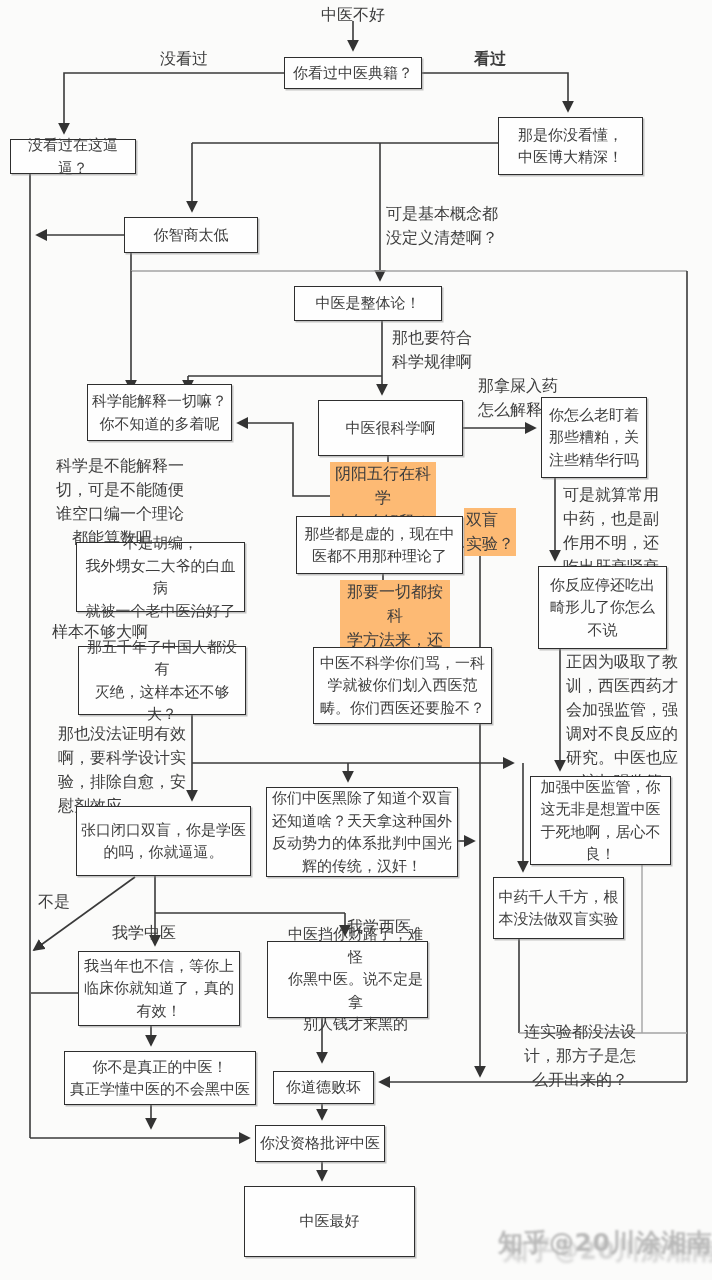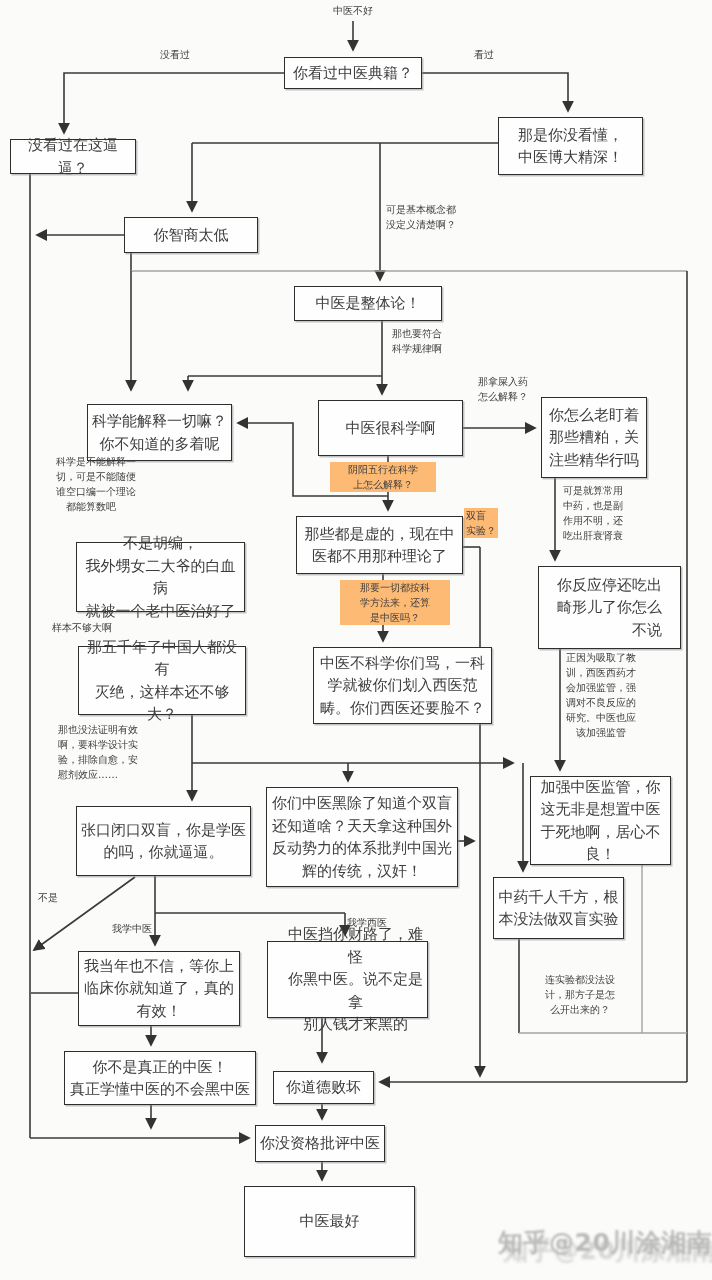--- a/index.html
+++ b/index.html
@@ -11,21 +11,21 @@
   }
   svg.wires{position:absolute;left:0;top:0;width:712px;height:1280px;}
   .node{position:absolute;box-sizing:border-box;}
   .box{
     border:1.6px solid #2e2e2e;background:#fefefe;
     display:flex;align-items:center;justify-content:center;
     text-align:center;white-space:pre-line;
     font-size:15px;line-height:1.5;padding:2px 4px;
     box-shadow:1.5px 1.5px 0 rgba(140,140,140,.5);
   }
-  .label{white-space:pre-line;font-size:10px;line-height:1.5;}
+  .label{white-space:pre-line;font-size:16px;line-height:1.5;}
   .label.bg{background:#fdba74;padding:0 2px;}
   .label.ctr{text-align:center;}
   .watermark{
     position:absolute;left:498px;top:1226px;width:210px;
     font-size:25px;font-weight:bold;color:#8d8d8d;opacity:.6;
     letter-spacing:.5px;filter:blur(1.1px);
     text-shadow:5px 8px 2px rgba(130,130,130,.55);
     white-space:nowrap;
   }
 </style>
@@ -83,31 +83,31 @@
         <path d="M322,1018 V1062" fill="none" stroke="#3a3a3a" stroke-width="1.6" marker-end="url(#arr)"></path>
         <path d="M322,1104 V1119" fill="none" stroke="#3a3a3a" stroke-width="1.6" marker-end="url(#arr)"></path>
         <path d="M322,1162 V1180" fill="none" stroke="#3a3a3a" stroke-width="1.6" marker-end="url(#arr)"></path>
       </g>
   </svg>
 
   <div id="node-layer">
       <div class="node label ctr" style="left: 321px; top: 3px; width: 64px;">中医不好</div>
       <div class="node box" style="left: 284px; top: 57px; width: 138px; height: 32px;">你看过中医典籍？</div>
       <div class="node label" style="left: 160px; top: 47px;">没看过</div>
-      <div class="node label" style="left: 474px; top: 47px;">看过</div>
+      <div class="node label" style="left: 474px; top: 47px; font-weight: bold;">看过</div>
       <div class="node box" style="left: 10px; top: 139px; width: 126px; height: 35px;">没看过在这逼逼？</div>
       <div class="node box" style="left: 498px; top: 117px; width: 145px; height: 58px;">那是你没看懂，
 中医博大精深！</div>
       <div class="node box" style="left: 124px; top: 217px; width: 134px; height: 36px;">你智商太低</div>
       <div class="node label" style="left: 386px; top: 202px;">可是基本概念都
 没定义清楚啊？</div>
       <div class="node box" style="left: 294px; top: 286px; width: 148px; height: 35px;">中医是整体论！</div>
       <div class="node label" style="left: 392px; top: 326px;">那也要符合
 科学规律啊</div>
-      <div class="node box" style="left: 87px; top: 404px; width: 145px; height: 57px;">科学能解释一切嘛？
+      <div class="node box" style="left: 87px; top: 384px; width: 145px; height: 57px;">科学能解释一切嘛？
 你不知道的多着呢</div>
       <div class="node box" style="left: 318px; top: 400px; width: 145px; height: 56px;">中医很科学啊</div>
       <div class="node label" style="left: 462px; top: 374px; margin-left: 16px;">那拿屎入药
 怎么解释？</div>
       <div class="node box" style="left: 541px; top: 397px; width: 106px; height: 81px;">你怎么老盯着
 那些糟粕，关
 注些精华行吗</div>
       <div class="node label bg ctr" style="left: 330px; top: 462px; width: 106px;">阴阳五行在科学
 上怎么解释？</div>
       <div class="node label bg" style="left: 464px; top: 508px;">双盲
@@ -127,46 +127,46 @@
 就被一个老中医治好了</div>
       <div class="node label" style="left: 52px; top: 620px;">样本不够大啊</div>
       <div class="node box" style="left: 78px; top: 646px; width: 168px; height: 69px;">那五千年了中国人都没有
 灭绝，这样本还不够大？</div>
       <div class="node label bg ctr" style="left: 340px; top: 580px; width: 110px;">那要一切都按科
 学方法来，还算
 是中医吗？</div>
       <div class="node box" style="left: 313px; top: 647px; width: 179px; height: 77px;">中医不科学你们骂，一科
 学就被你们划入西医范
 畴。你们西医还要脸不？</div>
-      <div class="node box" style="left: 538px; top: 566px; width: 143px; height: 83px; text-align: right;">你反应停还吃出
+      <div class="node box" style="left: 538px; top: 566px; width: 129px; height: 83px;">你反应停还吃出
 畸形儿了你怎么
 不说</div>
       <div class="node label" style="left: 566px; top: 650px;">正因为吸取了教
 训，西医西药才
 会加强监管，强
 调对不良反应的
 研究。中医也应
 　该加强监管</div>
       <div class="node label" style="left: 58px; top: 722px;">那也没法证明有效
 啊，要科学设计实
 验，排除自愈，安
 慰剂效应……</div>
       <div class="node box" style="left: 76px; top: 806px; width: 175px; height: 70px;">张口闭口双盲，你是学医
 的吗，你就逼逼。</div>
-      <div class="node box" style="left: 266px; top: 787px; width: 192px; height: 100px; font-family: Liberation Serif, serif;">你们中医黑除了知道个双盲
+      <div class="node box" style="left: 266px; top: 787px; width: 192px; height: 90px; font-family: Liberation Serif, serif;">你们中医黑除了知道个双盲
 还知道啥？天天拿这种国外
 反动势力的体系批判中国光
 辉的传统，汉奸！</div>
       <div class="node box" style="left: 530px; top: 776px; width: 141px; height: 89px;">加强中医监管，你
 这无非是想置中医
 于死地啊，居心不
 良！</div>
       <div class="node box" style="left: 493px; top: 877px; width: 131px; height: 62px;">中药千人千方，根
 本没法做双盲实验</div>
-      <div class="node label ctr" style="left: 518px; top: 972px; width: 124px;">连实验都没法设
+      <div class="node label ctr" style="left: 518px; top: 1020px; width: 124px;">连实验都没法设
 计，那方子是怎
 么开出来的？</div>
       <div class="node label" style="left: 38px; top: 890px;">不是</div>
       <div class="node label" style="left: 112px; top: 921px;">我学中医</div>
       <div class="node label" style="left: 347px; top: 915px;">我学西医</div>
       <div class="node box" style="left: 78px; top: 951px; width: 162px; height: 75px;">我当年也不信，等你上
 临床你就知道了，真的
 有效！</div>
       <div class="node box" style="left: 267px; top: 941px; width: 161px; height: 77px; padding-left: 20px;">中医挡你财路了，难怪
 你黑中医。说不定是拿

